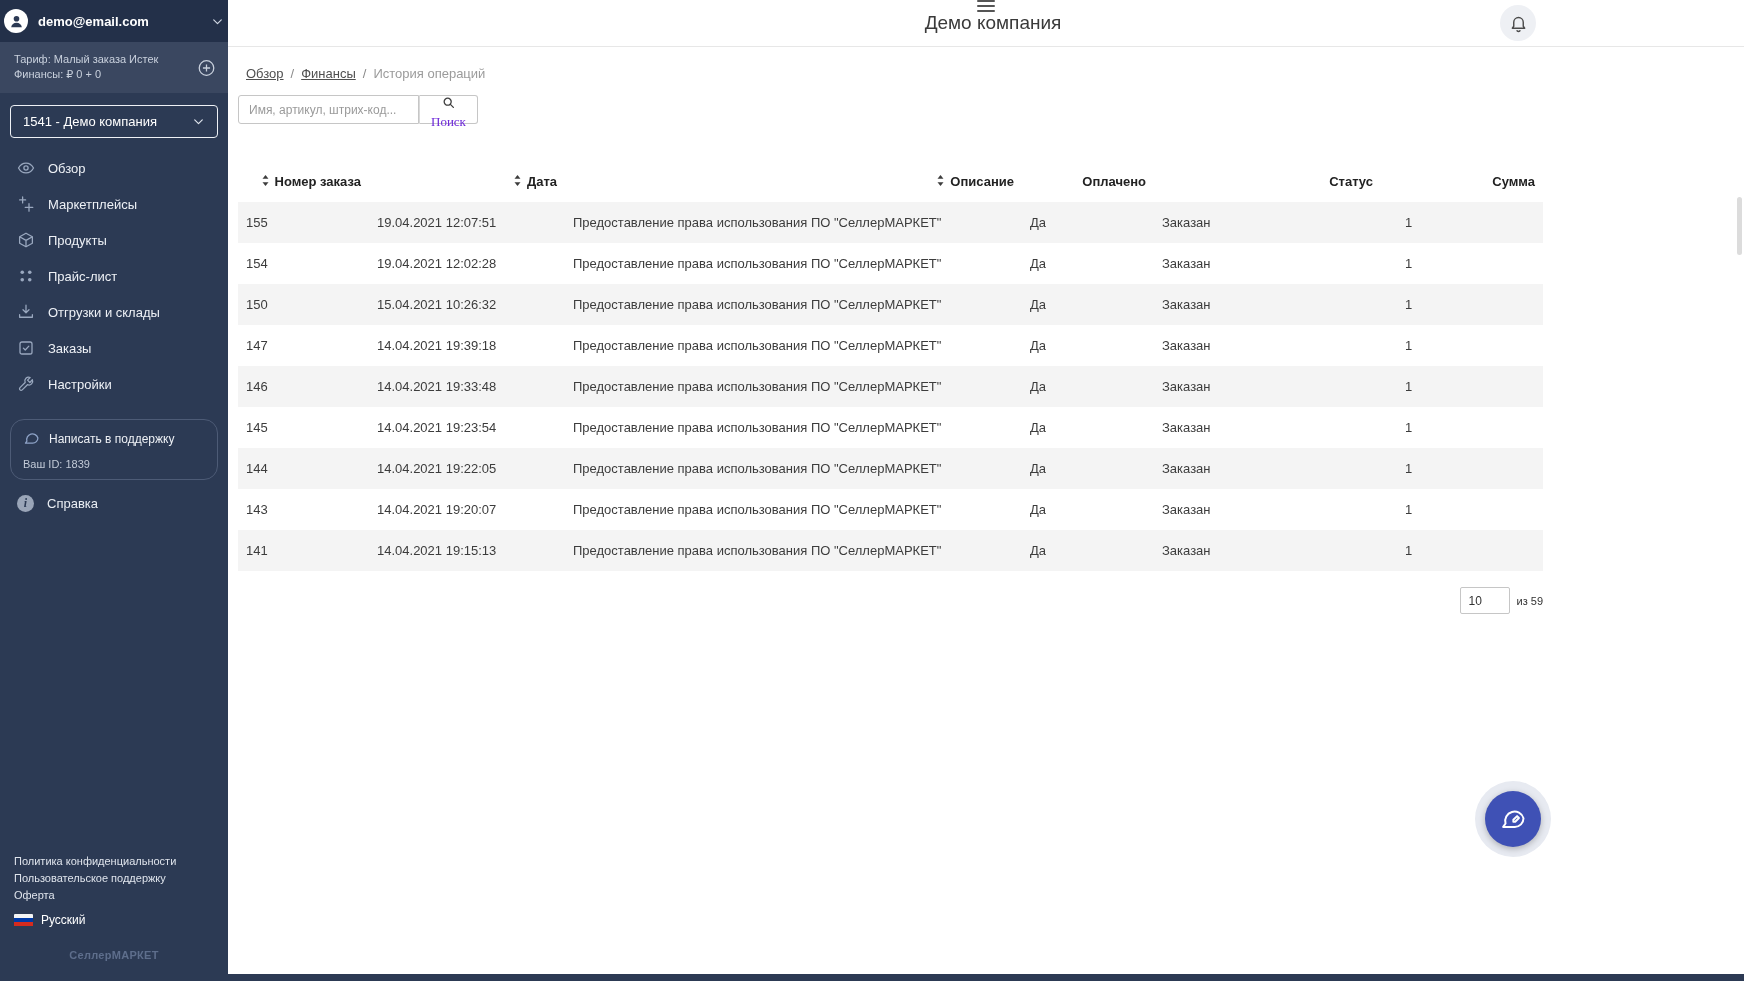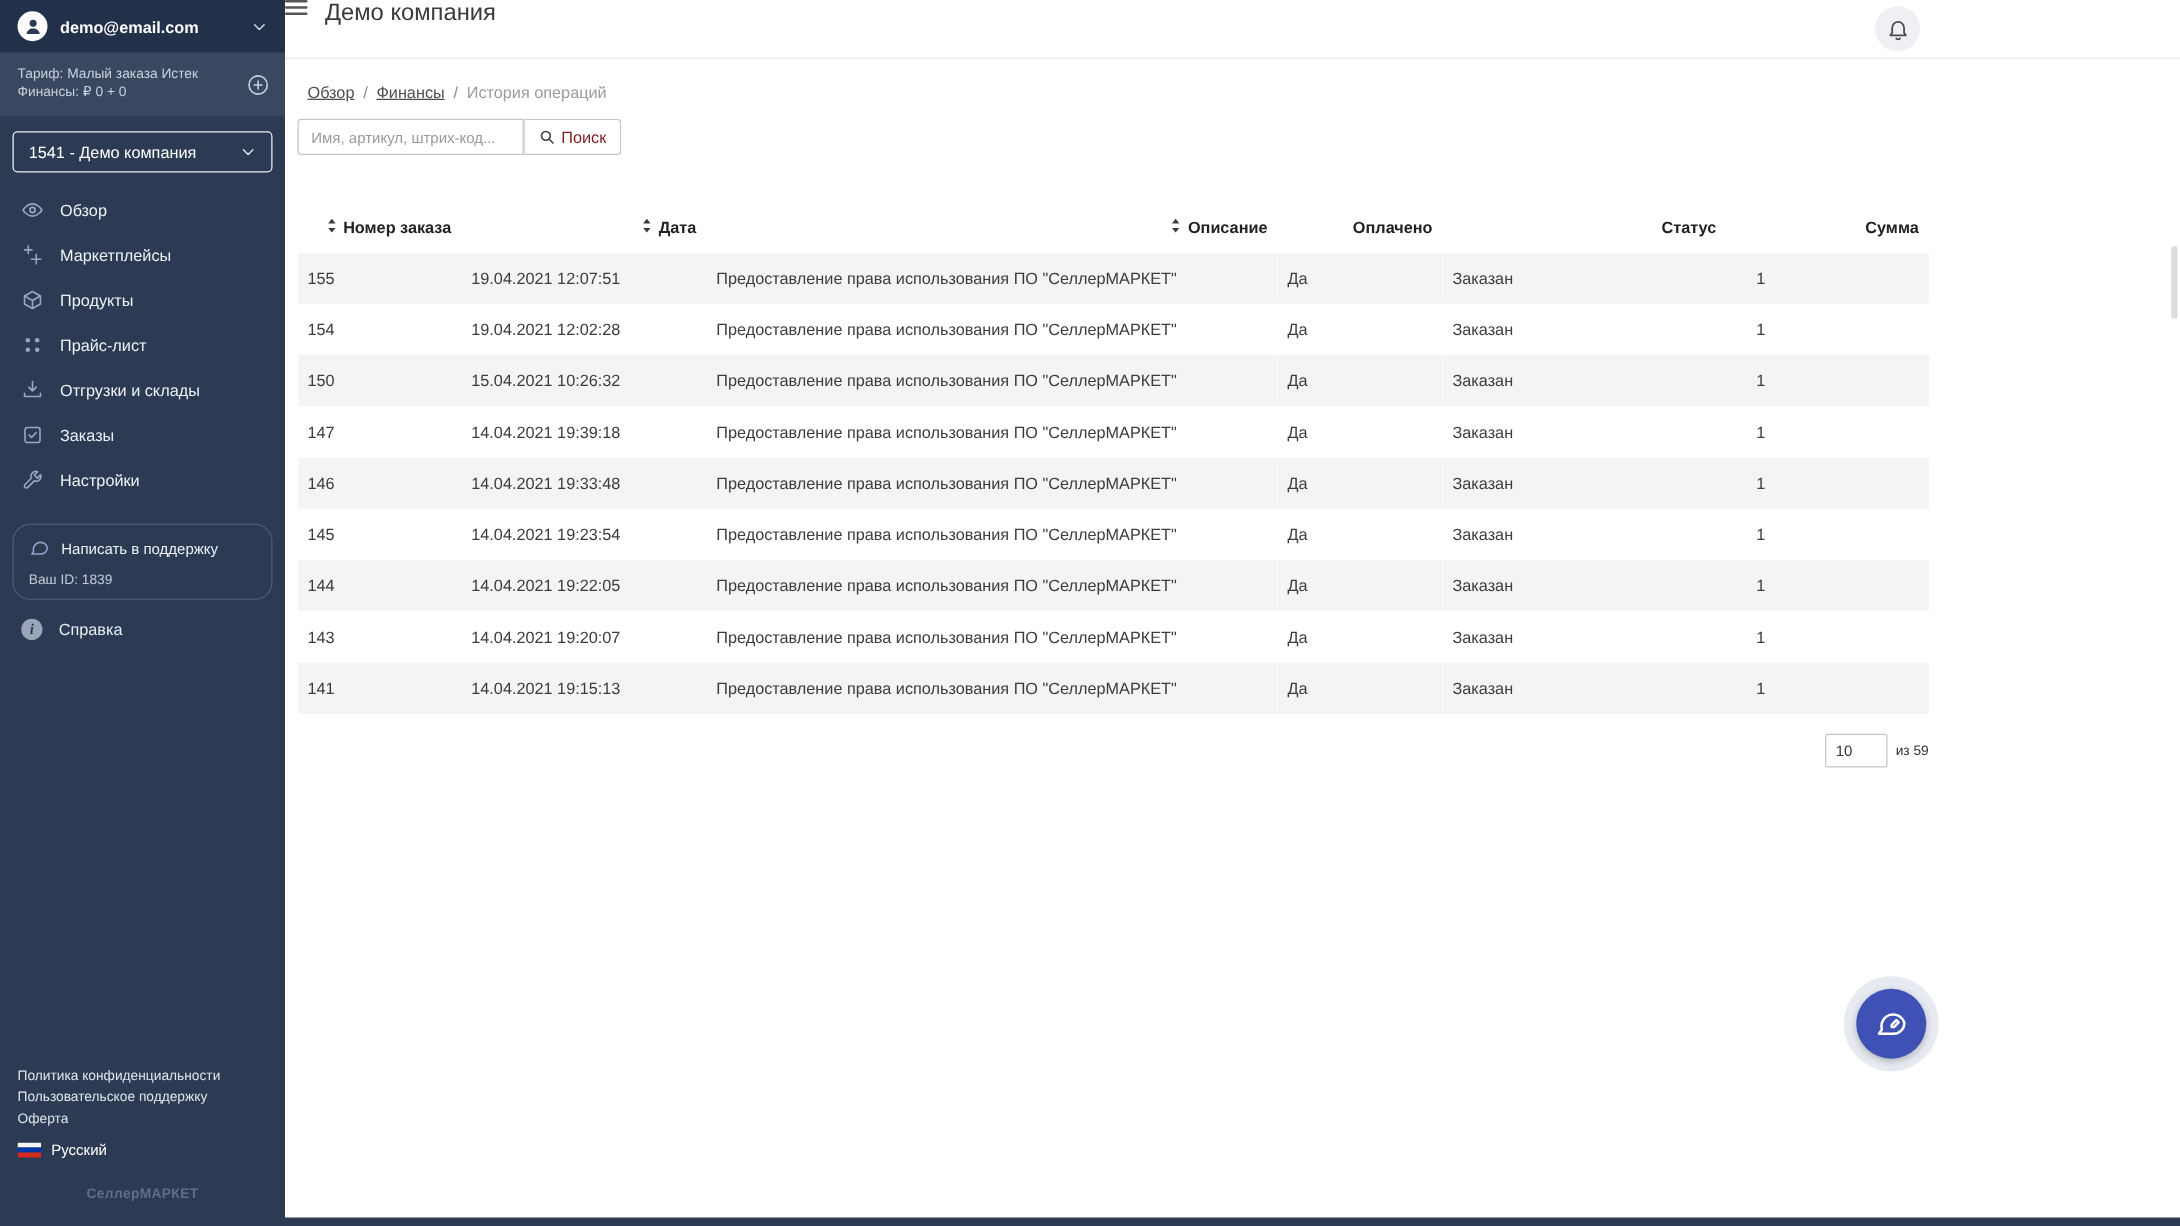--- a/index.html
+++ b/index.html
@@ -5,21 +5,21 @@
   * { margin:0; padding:0; box-sizing:border-box; }
   html,body { width:1744px; height:981px; }
   body {
     font-family:"Liberation Sans","DejaVu Sans",sans-serif;
     background:#fff; color:#333; position:relative; overflow:hidden;
   }
   .app { display:flex; width:100%; height:100%; }
 
   
   .sidebar { width:228px; min-width:228px; background:#2c3a54; color:#e9edf3; display:flex; flex-direction:column; position:relative; z-index:2; }
-  .account-row { height:42px; background:#233049; display:flex; align-items:center; gap:10px; padding:0 14px; cursor:pointer; flex:none; }
+  .account-row { height:42px; background:#233049; display:flex; align-items:center; gap:10px; padding:0 4px; cursor:pointer; flex:none; }
   .avatar { width:24px; height:24px; border-radius:50%; background:#fff; display:flex; align-items:center; justify-content:center; color:#2c3a54; flex:none; }
   .email { font-size:13px; font-weight:bold; color:#fff; }
   .account-row .chev { margin-left:auto; color:#cfd6e2; display:flex; }
   .tariff { background:rgba(255,255,255,0.07); padding:10px 44px 11px 14px; font-size:11px; color:#c9d1dd; line-height:15px; position:relative; flex:none; }
   .tariff .plus { position:absolute; right:12px; top:50%; transform:translateY(-50%); color:#c9d1dd; cursor:pointer; display:flex; }
   .company-select { margin:12px 10px 6px; border:1px solid #eef1f6; border-radius:4px; height:33px; display:flex; align-items:center; justify-content:space-between; padding:0 12px; font-size:13px; color:#fff; cursor:pointer; flex:none; }
   .company-select .chev { color:#dfe4ec; display:flex; }
   .nav { padding:6px 0 0; flex:none; }
   .nav-item { display:flex; align-items:center; gap:13px; padding:9px 17px; font-size:13px; color:#eef1f6; cursor:pointer; }
   .nav-icon { width:18px; height:18px; color:#9aa8bf; display:flex; align-items:center; justify-content:center; flex:none; }
@@ -33,34 +33,34 @@
   .legal { padding:0 14px; flex:none; }
   .legal-link { font-size:11px; color:#dfe4ec; line-height:17px; cursor:pointer; }
   .lang-row { display:flex; align-items:center; gap:8px; padding:9px 14px 4px; font-size:12px; color:#fff; cursor:pointer; flex:none; }
   .flag { width:19px; height:13px; display:flex; flex-direction:column; border-radius:1px; overflow:hidden; flex:none; }
   .flag i { flex:1; display:block; }
   .flag i:nth-child(1){background:#f5f5f5;} .flag i:nth-child(2){background:#0039a6;} .flag i:nth-child(3){background:#d52b1e;}
   .brand { text-align:center; font-size:11px; font-weight:bold; color:#5e6e8c; padding:18px 0 20px; letter-spacing:.3px; flex:none; }
 
   
   .main { flex:1; position:relative; background:#fff; }
-  .topbar { height:47px; border-bottom:1px solid #e7e7e7; display:flex; align-items:flex-start; position:relative; }
+  .topbar { height:47px; border-bottom:1px solid #e7e7e7; display:flex; align-items:center; position:relative;flex-direction:column; }
   .hamburger { width:18px; display:flex; flex-direction:column; gap:3px; background:none; border:none; cursor:pointer; padding:0; }
   .hamburger span { height:2px; background:#555; border-radius:1px; }
   .page-title { font-size:19px; font-weight:500; color:#3a3a3a; margin-left:14px; }
   .bell-btn { position:absolute; right:208px; top:5px; width:36px; height:36px; border-radius:50%; background:#eef0f4; border:none; display:flex; align-items:center; justify-content:center; color:#4a4a4a; cursor:pointer; }
   .content { padding:13px 0 0 10px; width:1315px; }
   .breadcrumb { display:flex; gap:7px; font-size:13px; margin:6px 0 14px 8px; align-items:center; }
   .bc-item { color:#4f4f4f; text-decoration:underline; cursor:pointer; }
   .bc-item.current { color:#9b9b9b; text-decoration:none; cursor:default; }
   .bc-sep { color:#8a8a8a; }
   .search-row { display:flex; }
   .search-input { width:181px; height:29px; border:1px solid #c6c6c6; border-radius:3px 0 0 3px; padding:0 10px; font-size:12px; color:#333; outline:none; font-family:inherit; }
   .search-input::placeholder { color:#9a9a9a; }
-  .search-btn { height:29px; border:1px solid #c6c6c6; border-left:1px solid #d9d9d9; border-radius:0 3px 3px 0; background:#fff; display:flex; align-items:center; gap:5px; padding:0 11px; font-size:13px; color:#7f1d1d; cursor:pointer; font-family:Liberation Sans, sans-serif; }
+  .search-btn { height:29px; border:1px solid #c6c6c6; border-left:1px solid #d9d9d9; border-radius:0 3px 3px 0; background:#fff; display:flex; align-items:center; gap:5px; padding:0 11px; font-size:13px; color:#6d28d9; cursor:pointer; font-family:Liberation Serif, serif;flex-direction:column; }
   .data-table { width:1305px; border-collapse:collapse; margin-top:37px; table-layout:fixed; }
   .data-table th { text-align:right; font-size:13px; font-weight:bold; color:#222; padding:13px 8px; white-space:nowrap; }
   .data-table td { font-size:13px; color:#3c3c3c; padding:13px 8px; white-space:nowrap; overflow:hidden; }
   .data-table tbody tr:nth-child(odd) { background:#f4f4f4; }
   .data-table td:last-child, .data-table th:last-child { padding-left:16px; }
   .data-table td:last-child { padding-left:24px; }
   .sort-icon { display:inline-flex; margin-right:5px; vertical-align:-1px; }
   .pagination { width:1305px; display:flex; justify-content:flex-end; align-items:center; gap:7px; margin-top:16px; }
   .page-size-input { width:50px; height:27px; border:1px solid #c6c6c6; border-radius:2px; padding:0 8px; font-size:12px; color:#333; font-family:inherit; outline:none; }
   .pagination .total { font-size:11px; color:#333; }

